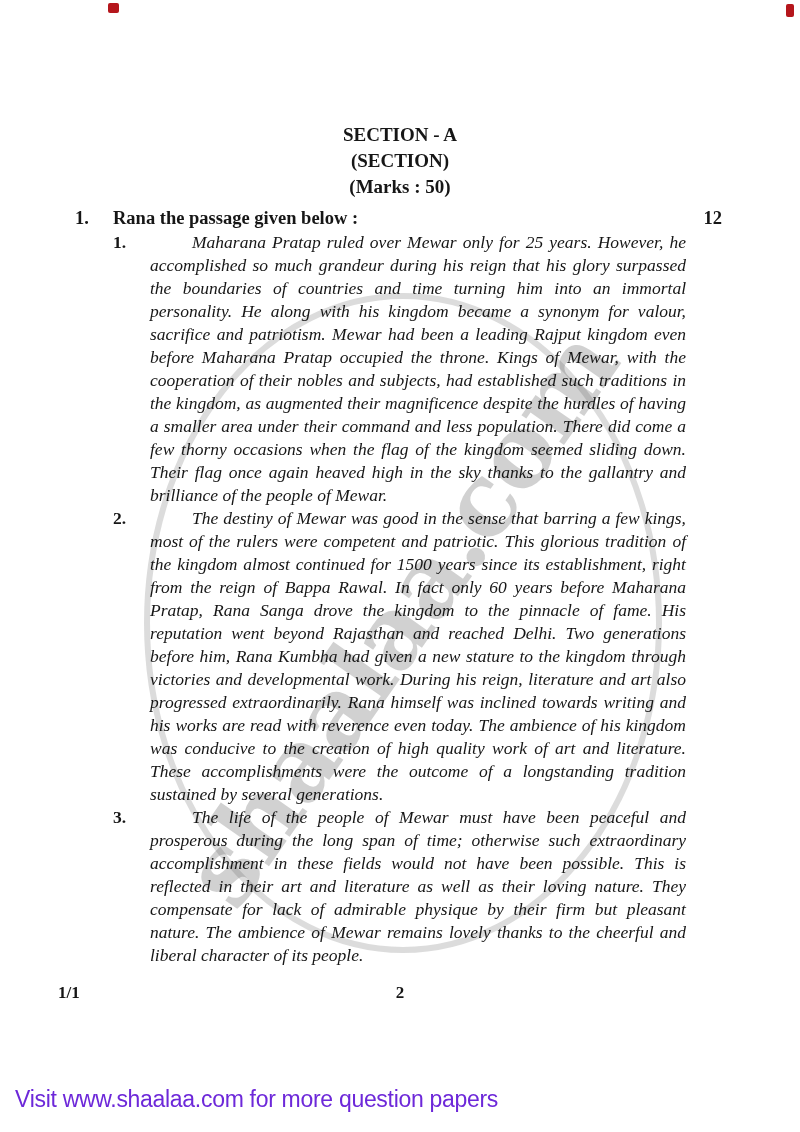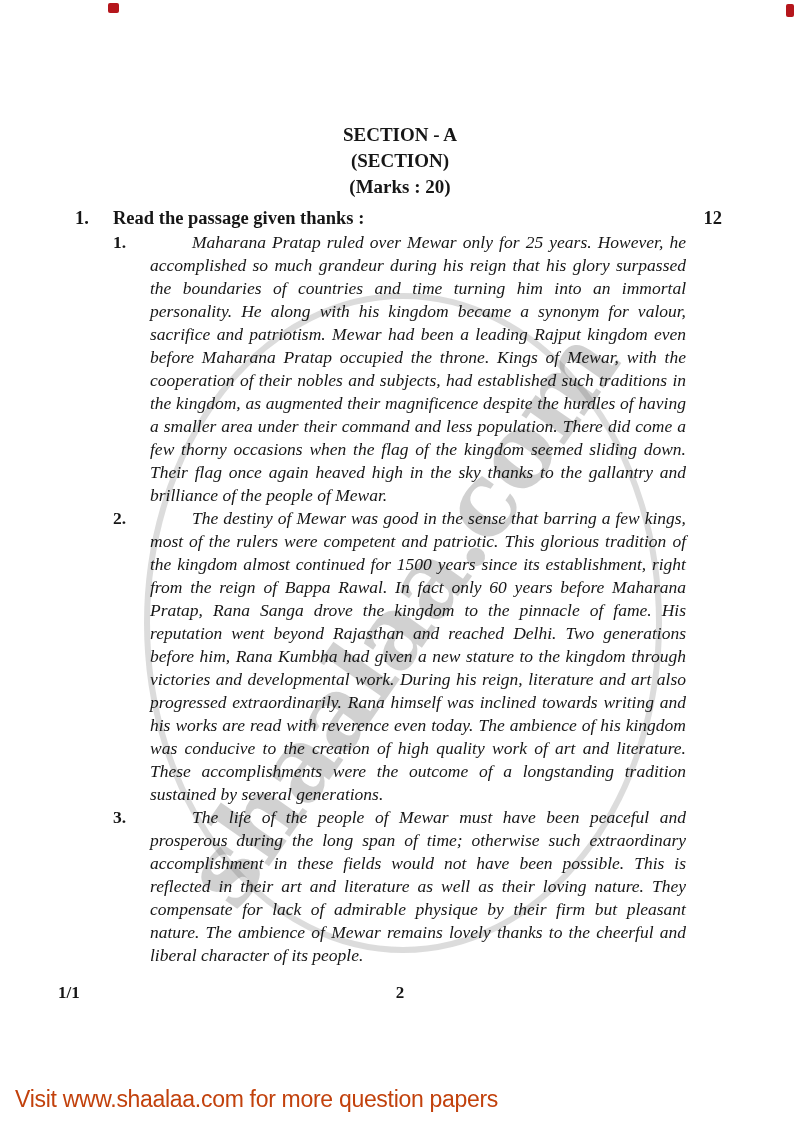--- a/index.html
+++ b/index.html
@@ -56,46 +56,46 @@
   .footer {
     position:absolute; top:983px; left:0; width:800px;
     font-weight:bold; font-size:17px;
   }
   .footer-left { position:absolute; left:58px; top:0; }
   .footer-page { position:absolute; left:0; width:800px; text-align:center; top:0; }
 
   .bottom-bar {
     position:absolute; top:1086px; left:15px; width:770px;
     font-family:"Liberation Sans", sans-serif;
-    font-size:23px; color:#c2410c;
+    font-size:23px; color:#6d28d9;
     letter-spacing:-0.3px;
   }
 </style>
 </head>
 <body>
 
 <div class="page">
 
   <svg class="wm-svg" viewBox="0 0 800 1132" xmlns="http://www.w3.org/2000/svg">
     <ellipse cx="403" cy="623" rx="256" ry="327" fill="none" stroke="rgba(120,120,120,0.26)" stroke-width="6"></ellipse>
   </svg>
   <div class="wm-text">shaalaa.com</div>
 
   <div class="red-mark-a"></div>
   <div class="red-mark-b"></div>
 
   <div class="header">
     <div>SECTION - A</div>
     <div>(SECTION)</div>
-    <div>(Marks : 20)</div>
+    <div>(Marks : 50)</div>
   </div>
 
   <div class="question-row">
     <div class="q-num">1.</div>
-    <div class="q-text">Read the passage given thanks :</div>
+    <div class="q-text">Rana the passage given below :</div>
     <div class="q-marks">12</div>
   </div>
 
   <div class="passage">
     <div class="para">
       <div class="p-num">1.</div>
       <div class="p-text">Maharana Pratap ruled over Mewar only for 25 years. However, he accomplished so much grandeur during his reign that his glory surpassed the boundaries of countries and time turning him into an immortal personality.  He along with his kingdom became a synonym for valour, sacrifice and patriotism.  Mewar had been a leading Rajput kingdom even before Maharana Pratap occupied the throne.  Kings of Mewar, with the cooperation of their nobles and subjects, had established such traditions in the kingdom, as augmented their magnificence despite the hurdles of having a smaller area under their command and less population.  There did come a few thorny occasions when the flag of the kingdom seemed sliding down.  Their flag once again heaved high in the sky thanks to the gallantry and brilliance of the people of Mewar.</div>
     </div>
     <div class="para">
       <div class="p-num">2.</div>

